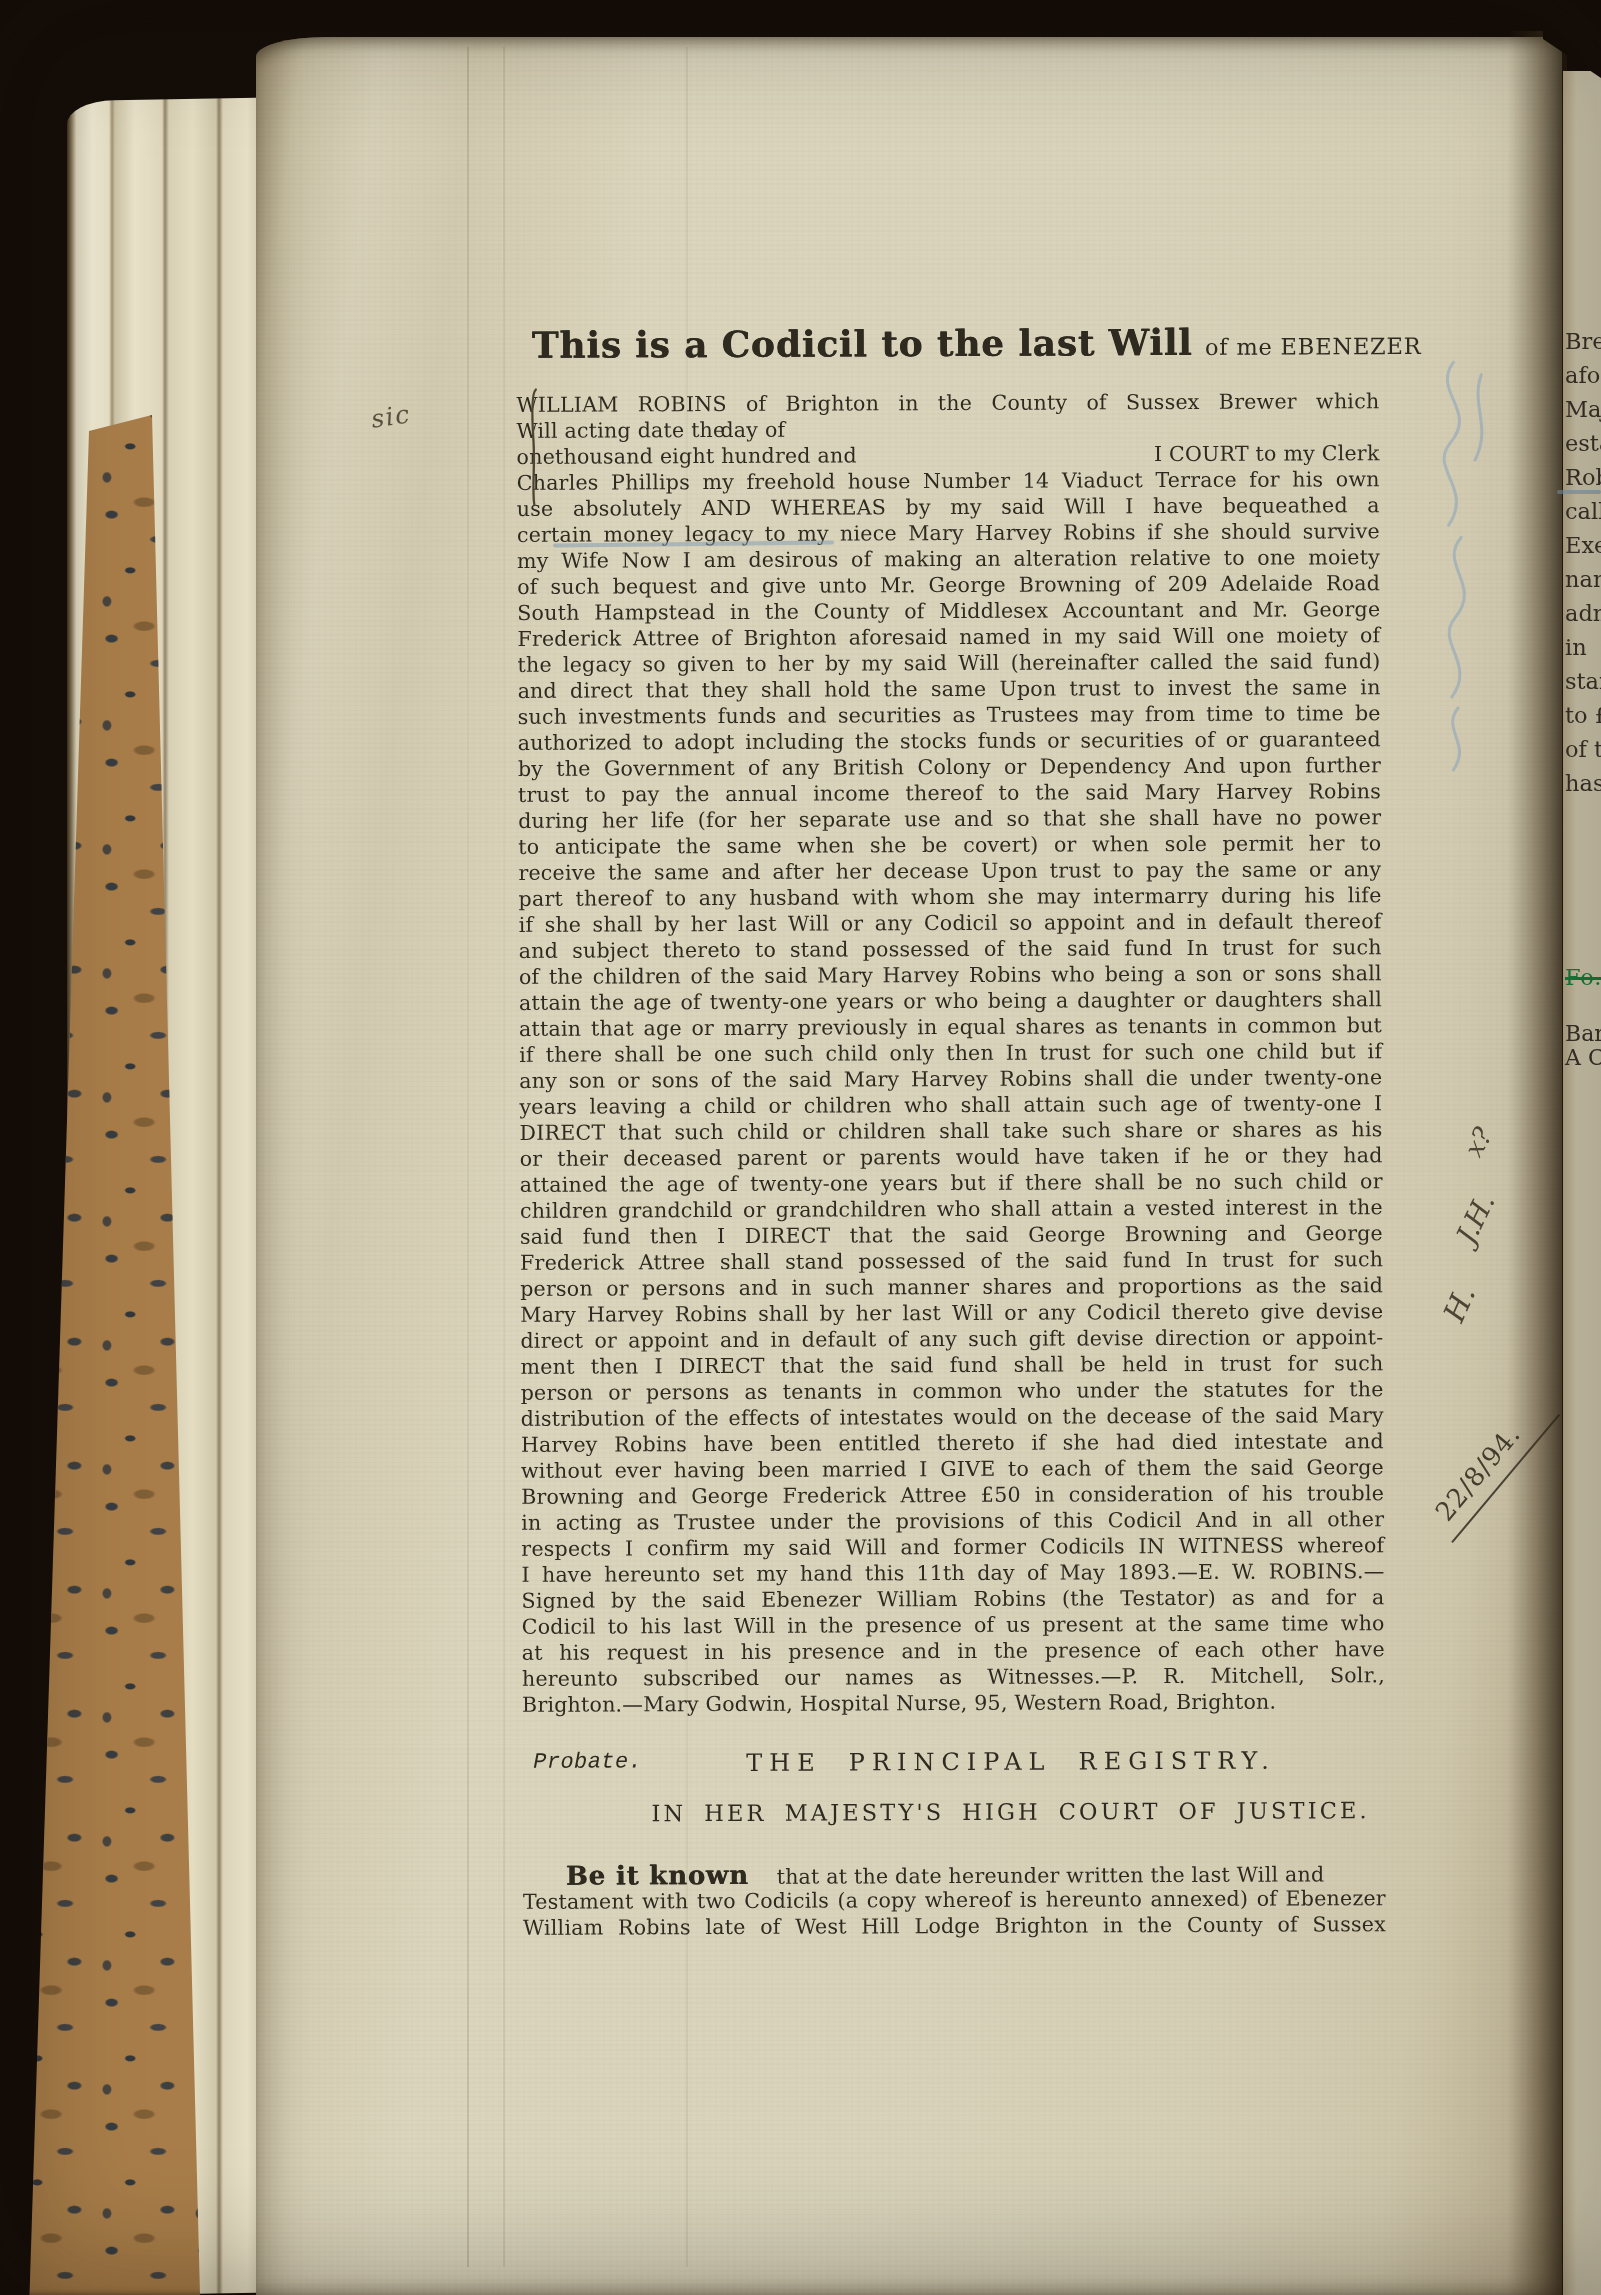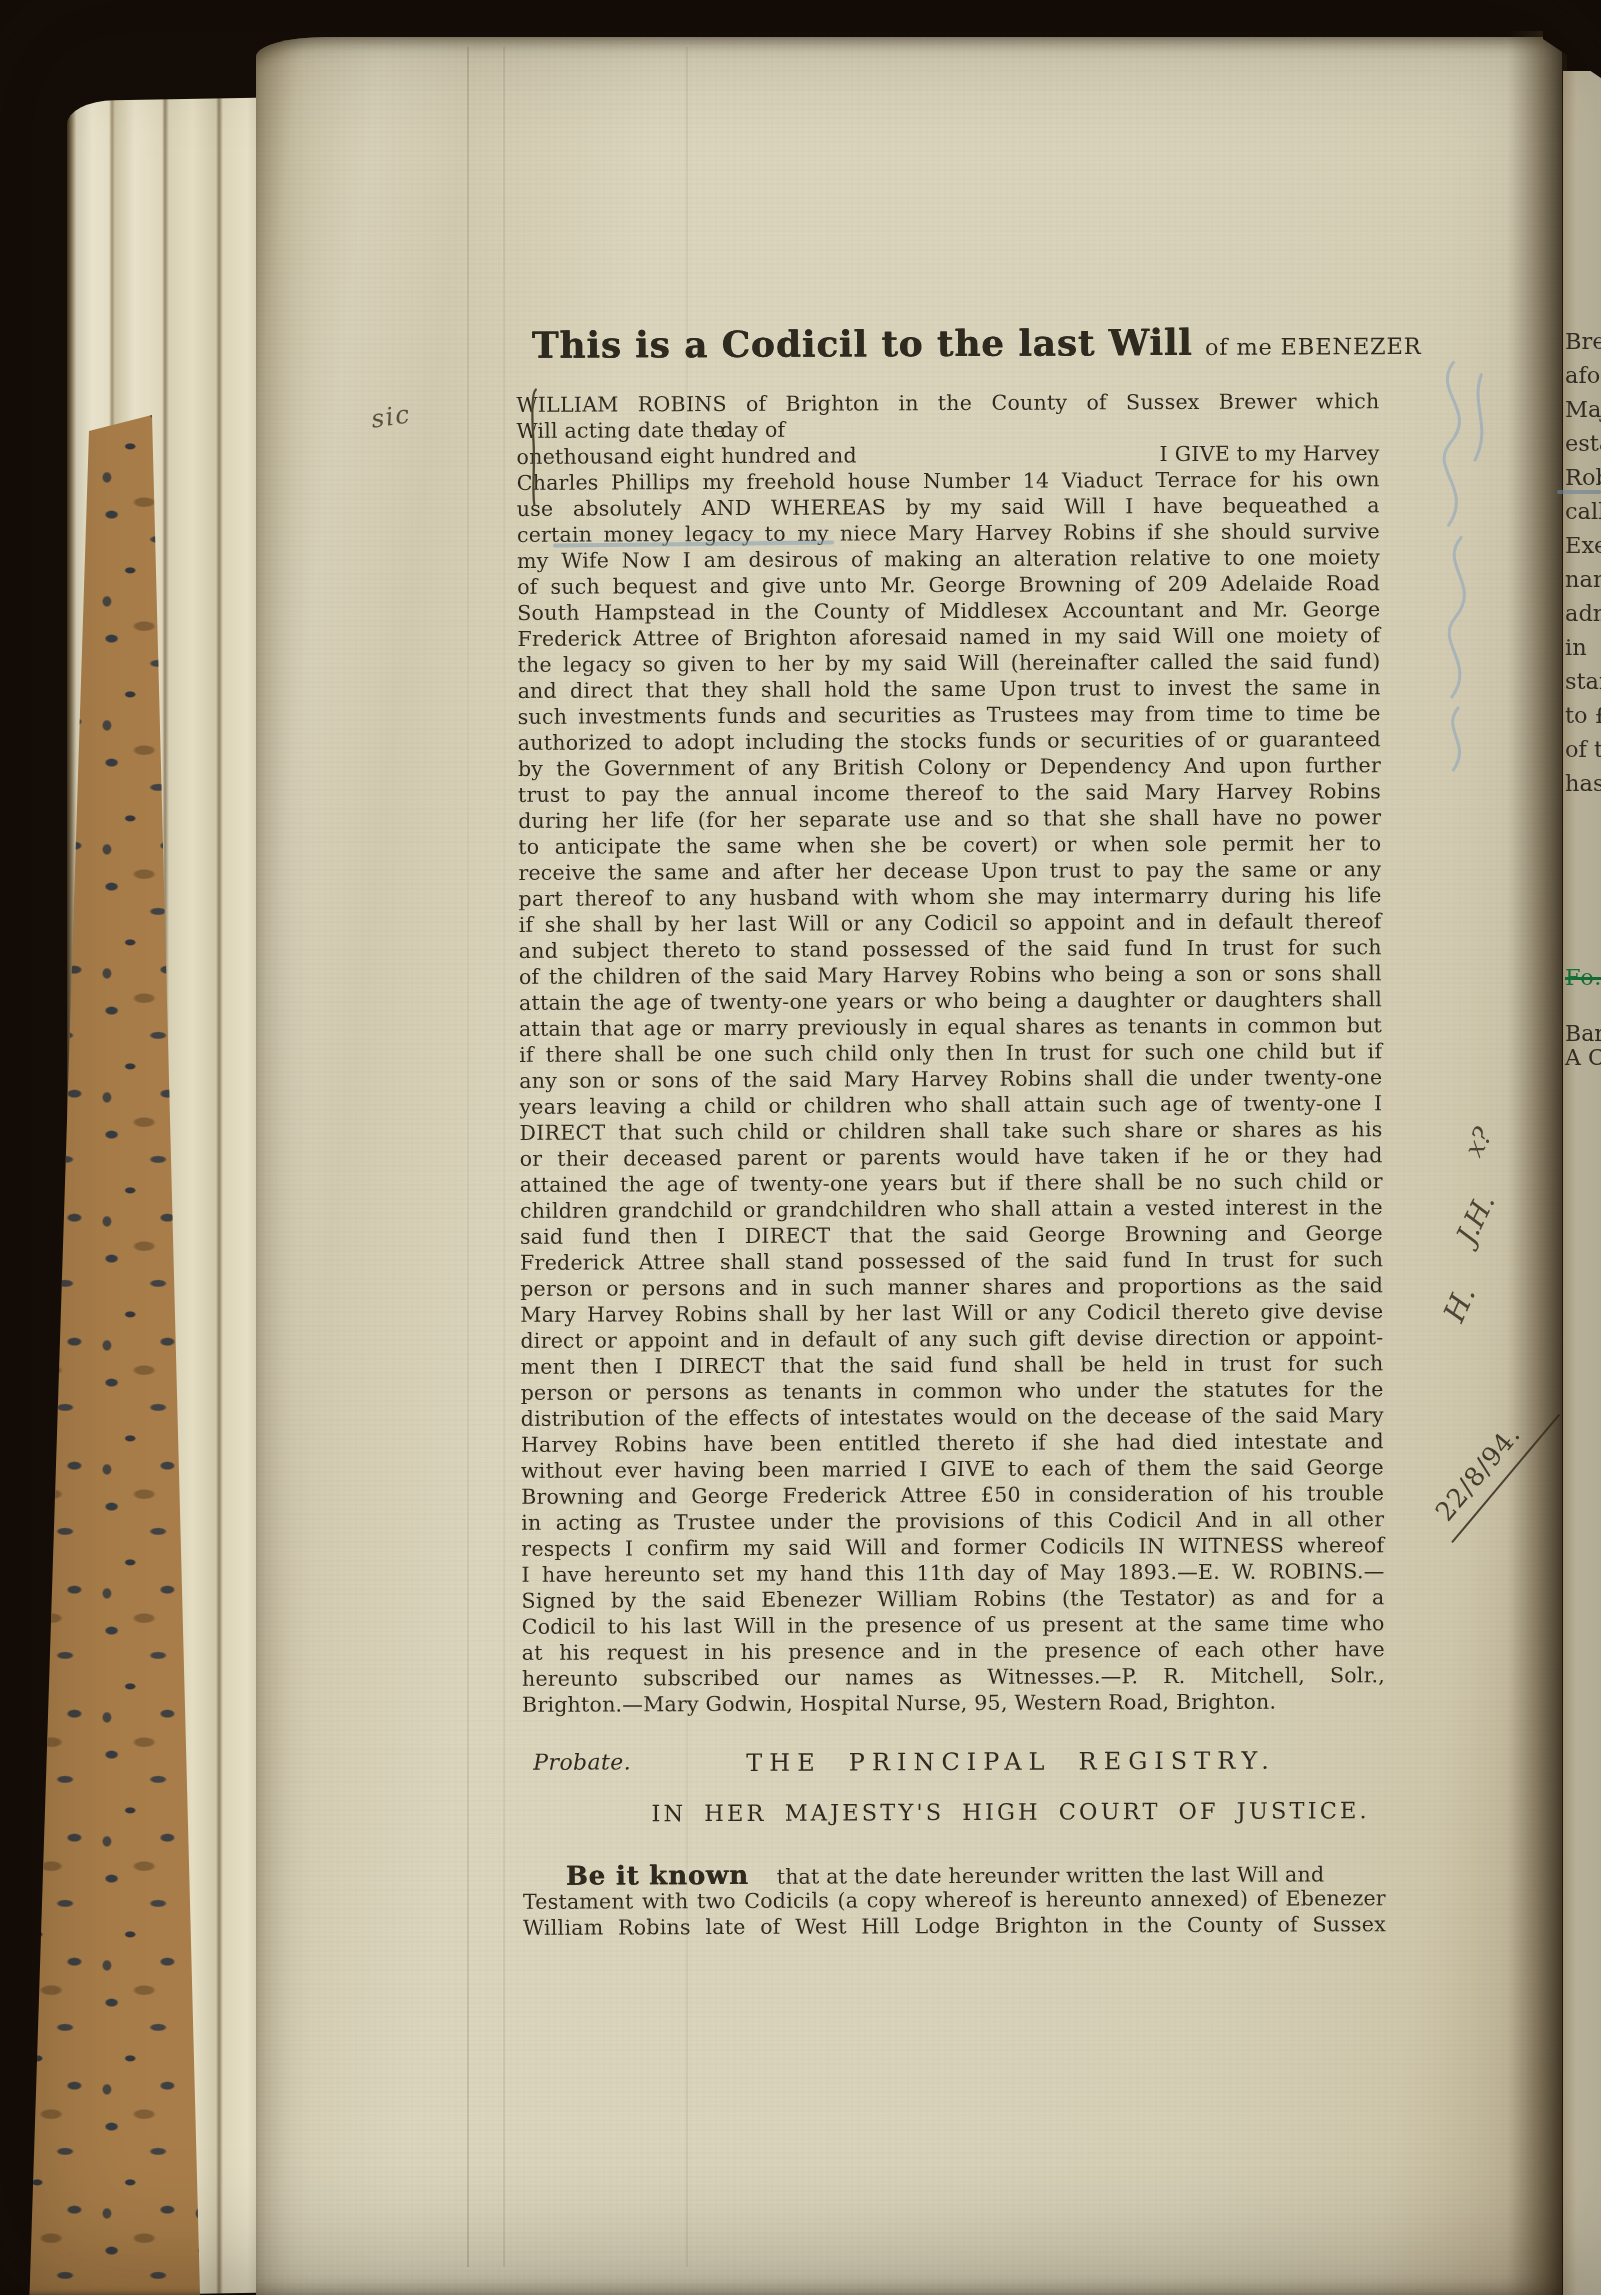--- a/index.html
+++ b/index.html
@@ -55,21 +55,21 @@
   .title-main{font-size:36px;line-height:48px;}
   .title-suffix{font-size:22.5px;margin-left:12.4px;letter-spacing:0.8px;}
   .body-lines{position:absolute;left:0;top:66px;width:100%;}
   .line{height:26px;line-height:26px;font-size:20.6px;letter-spacing:0.2px;
     text-align:justify;text-align-last:justify;overflow:visible;position:relative;}
   .line.l{text-align-last:left;}
   .line.gap{text-align-last:left;}
   .line.gap .gm{position:absolute;left:204px;top:0;}
   .line.split{display:flex;justify-content:space-between;text-align-last:auto;}
   .probate-row{position:absolute;left:0;top:1424px;width:100%;height:31px;}
-  .probate{position:absolute;left:11px;top:0;font-style:italic;font-size:22px;letter-spacing:0.4px;}
+  .probate{position:absolute;left:11px;top:0;font-style:italic;font-size:22px;letter-spacing:0.4px;font-family:Liberation Mono, monospace;}
   .registry{position:absolute;left:224px;top:0;font-size:24px;letter-spacing:7px;word-spacing:12.4px;}
   .court{position:absolute;left:129px;top:1475px;font-size:22.5px;letter-spacing:3.1px;word-spacing:7.8px;white-space:nowrap;}
   .bik{position:absolute;left:0;top:1537px;width:100%;}
   .bik .line{height:26px;line-height:26px;}
   .bik1{text-align-last:left;text-indent:43px;white-space:nowrap;}
   .bik-open{font-size:26px;margin-right:28px;}
 
   
   .sic{position:absolute;left:371px;top:402px;z-index:4;font-size:25px;font-style:italic;
     color:#57503f;transform:rotate(-8deg);letter-spacing:1.6px;}
@@ -111,21 +111,21 @@
   <div class="text-block">
     <div class="title-line">
       <span class="blackletter title-main">This is a Codicil to the last Will</span><span class="title-suffix">of me EBENEZER</span>
     </div>
 
     <div class="body-lines">
         <div class="line j">WILLIAM ROBINS of Brighton in the County of Sussex Brewer which</div>
         <div class="line gap"><span class="gl">Will acting date the</span><span class="gm">day of</span></div>
         <div class="line split">
           <span>onethousand eight hundred and</span>
-          <span>I GIVE to my Harvey</span>
+          <span>I COURT to my Clerk</span>
         </div>
         <div class="line j">Charles Phillips my freehold house Number 14 Viaduct Terrace for his own</div>
         <div class="line j">use absolutely  AND WHEREAS by my said Will I have bequeathed a</div>
         <div class="line j">certain money legacy to my niece Mary Harvey Robins if she should survive</div>
         <div class="line j">my Wife  Now I am desirous of making an alteration relative to one moiety</div>
         <div class="line j">of such bequest and give unto Mr. George Browning of 209 Adelaide Road</div>
         <div class="line j">South Hampstead in the County of Middlesex Accountant and Mr. George</div>
         <div class="line j">Frederick Attree of Brighton aforesaid named in my said Will one moiety of</div>
         <div class="line j">the legacy so given to her by my said Will (hereinafter called the said fund)</div>
         <div class="line j">and direct that they shall hold the same  Upon trust to invest the same in</div>

